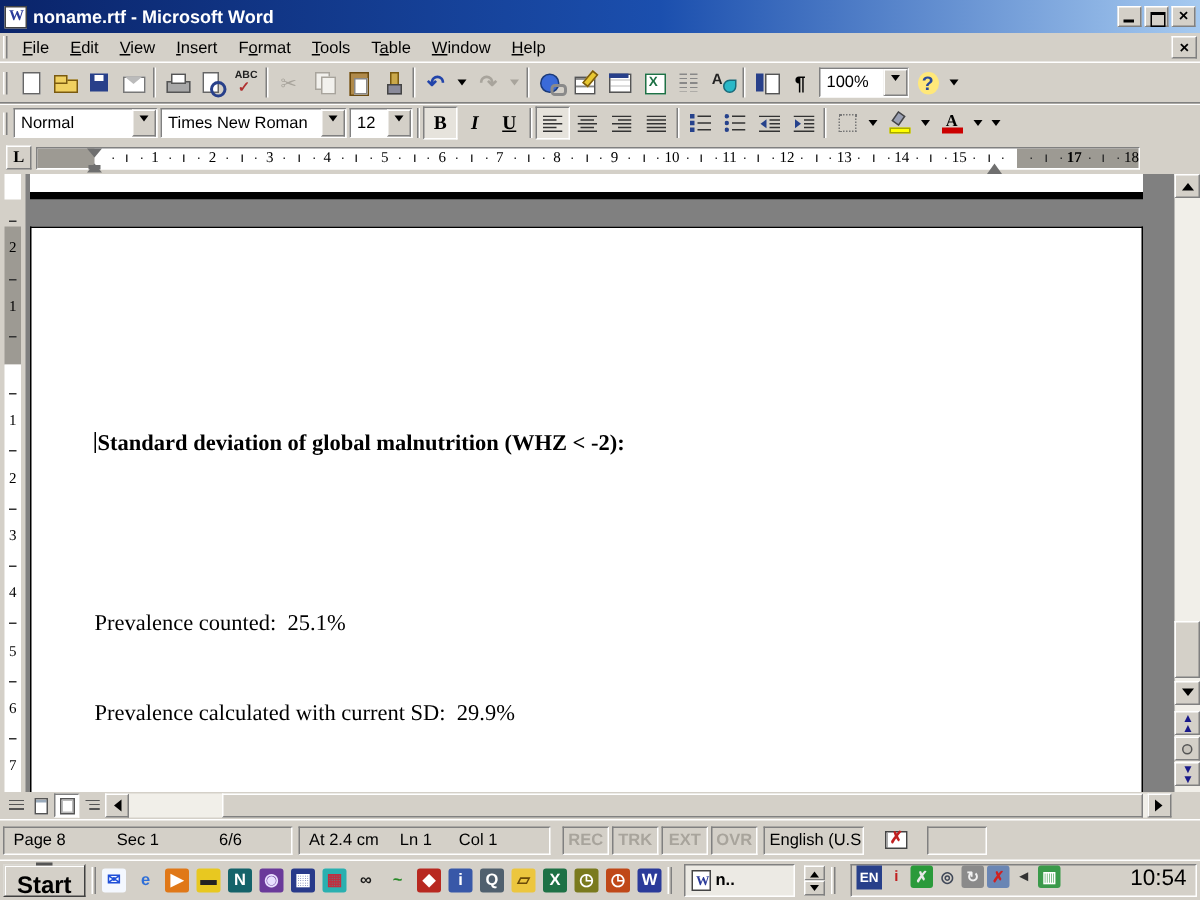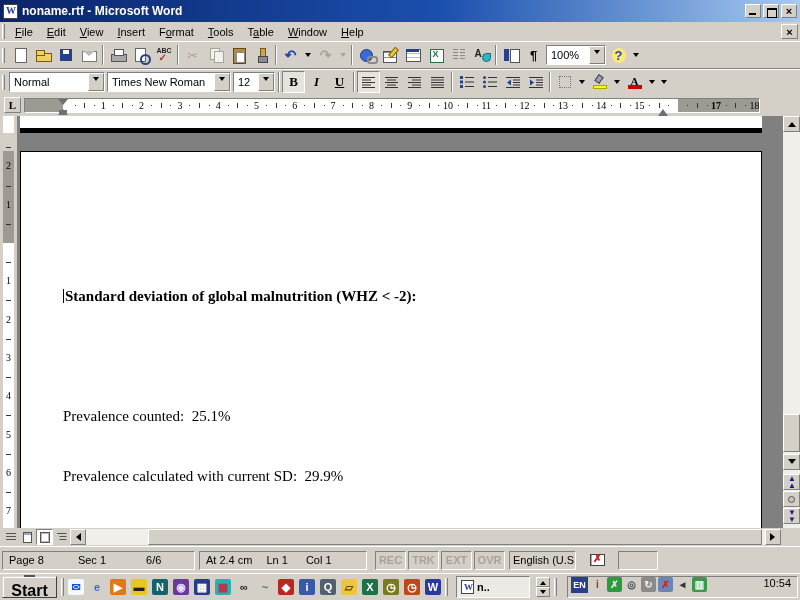--- a/index.html
+++ b/index.html
@@ -156,21 +156,21 @@
   .taskbtn { width:74px; height:22px; margin-left:4px; display:flex; align-items:center; gap:3px; padding:0 4px; background:#eceae4; border:1px solid; border-color:#808080 #fff #fff #808080; font-weight:bold; }
   .docmini { width:13px; height:14px; background:#fff; border:1px solid #444; position:relative; flex:none; }
   .docmini span { position:absolute; left:2px; top:1px; font-size:9px; color:#2a3a9a; font-weight:bold; font-family:"Liberation Serif",serif; }
   .spinner { display:flex; flex-direction:column; margin-left:6px; }
   .spinner div { width:14px; height:10px; background:#d4d0c8; display:flex; align-items:center; justify-content:center; }
   .spin-u { width:0;height:0;border:3px solid transparent;border-bottom:4px solid #000;margin-bottom:2px; }
   .spin-d { width:0;height:0;border:3px solid transparent;border-top:4px solid #000;margin-top:2px; }
   .tray { margin-left:6px; flex:1; height:22px; display:flex; align-items:flex-start; gap:2px; padding:0 6px 0 3px; }
   .enbadge { width:17px; height:16px; background:#28408a; color:#fff; font-size:9px; font-weight:bold; display:flex; align-items:center; justify-content:center; }
   .tricon { width:15px; height:15px; border-radius:2px; display:flex; align-items:center; justify-content:center; font-size:10px; font-weight:bold; }
-  .clock { margin-left:auto; font-size:11px; }
+  .clock { margin-left:auto; font-size:15px; }
 </style>
 </head>
 <body>
 
 <div class="win">
 
   <div class="titlebar">
     <div class="appicon">
         <span>W</span>
       </div>

